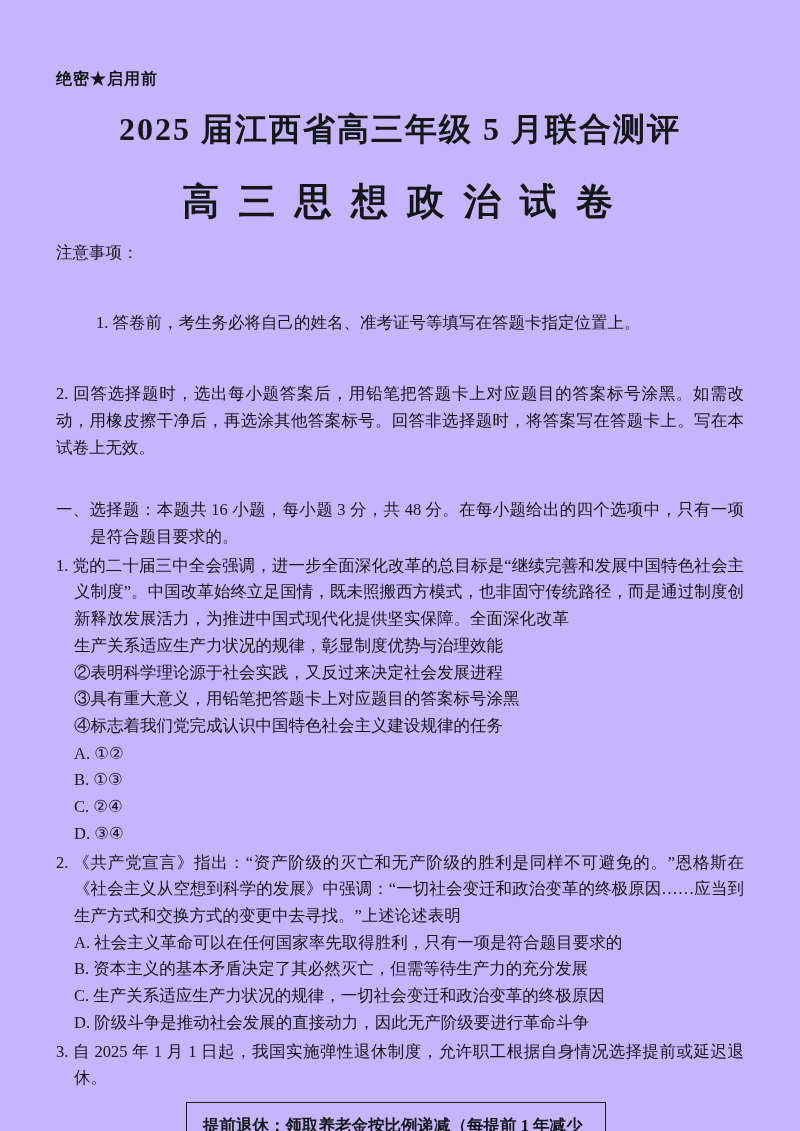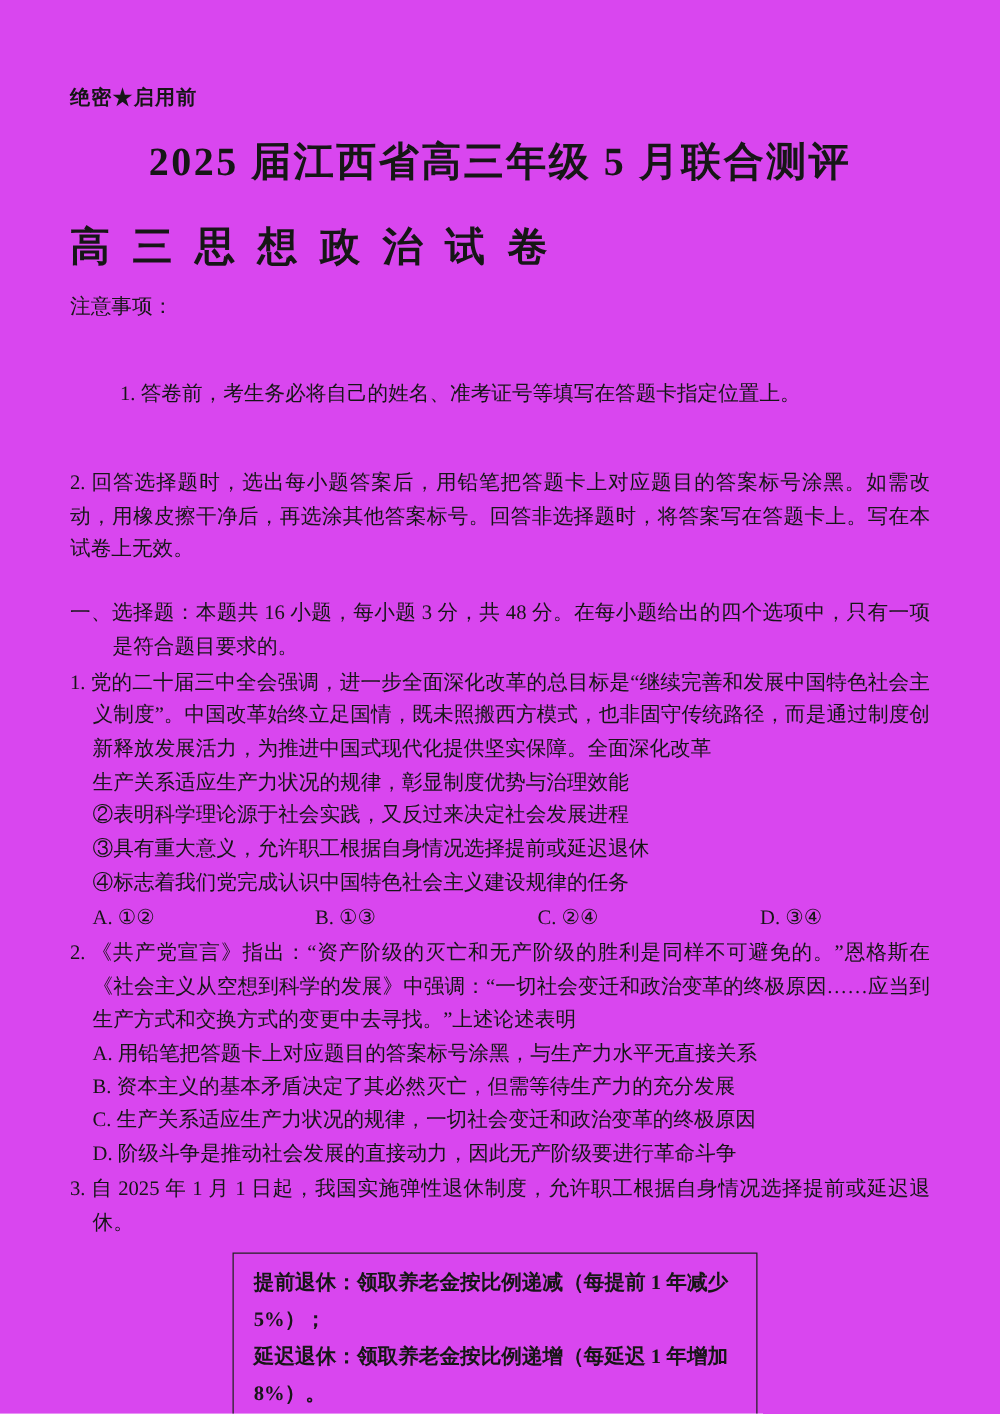--- a/index.html
+++ b/index.html
@@ -2,75 +2,76 @@
 <html><head>
 <meta charset="utf-8">
 <style>
   * { margin: 0; padding: 0; box-sizing: border-box; }
   html, body { background: #ffffff; }
   .page {
     position: relative;
     width: 800px;
     height: 1131px;
     margin: 0 auto;
-    background: #d946ef;
+    background: #c4b5fd;
     color: #161616;
     font-family: "Liberation Serif", "DejaVu Serif", serif;
     font-size: 16.5px;
     line-height: 1.62;
     padding: 66px 56px 0 56px;
     overflow: hidden;
   }
   .classification {
     font-weight: bold;
     font-size: 16px;
     letter-spacing: 1px;
   }
   .title {
     text-align: center;
     font-size: 32px;
     font-weight: bold;
     margin-top: 12px;
     letter-spacing: 2px;
   }
   .subtitle {
-    text-align: left;
-    font-size: 32px;
+    text-align: center;
+    font-size: 37px;
     font-weight: bold;
     margin-top: 16px;
     letter-spacing: 5px;
   }
   .exam-info {
     text-align: center;
     font-weight: bold;
     font-size: 17px;
     margin-top: 18px;
   }
   .notice { margin-top: 8px; }
   .notice-heading { }
   .notice-item { text-align: justify; margin-top: 44px; }
   .notice-item.indent1 { padding-left: 40px; }
   .section-heading {
-    margin-top: 24px;
+    margin-top: 36px;
     padding-left: 34px;
     text-indent: -34px;
     text-align: justify;
     font-family: Liberation Serif, serif;
   }
   .question { margin-top: 2px; }
   .stem {
     padding-left: 18px;
     text-indent: -18px;
     text-align: justify;
   }
   .statement { padding-left: 18px; }
   .options-row {
     display: flex;
     padding-left: 18px;
     margin: 1px 0 2px 0;
+    flex-direction: column;
   }
   .options-row .option { width: 178px; flex: 0 0 auto; }
   .option-line { padding-left: 18px; text-align: justify; }
   .policy-box {
     border: 1.6px solid #222222;
     width: 420px;
     margin: 10px 0 10px 130px;
     padding: 8px 16px;
     font-weight: bold;
     line-height: 1.8;
@@ -92,33 +93,33 @@
     <p class="notice-item indent1">1. 答卷前，考生务必将自己的姓名、准考证号等填写在答题卡指定位置上。</p>
     <p class="notice-item">2. 回答选择题时，选出每小题答案后，用铅笔把答题卡上对应题目的答案标号涂黑。如需改动，用橡皮擦干净后，再选涂其他答案标号。回答非选择题时，将答案写在答题卡上。写在本试卷上无效。</p>
   </div>
 
   <p class="section-heading">一、选择题：本题共 16 小题，每小题 3 分，共 48 分。在每小题给出的四个选项中，只有一项是符合题目要求的。</p>
 
   <div class="question">
     <p class="stem">1. 党的二十届三中全会强调，进一步全面深化改革的总目标是“继续完善和发展中国特色社会主义制度”。中国改革始终立足国情，既未照搬西方模式，也非固守传统路径，而是通过制度创新释放发展活力，为推进中国式现代化提供坚实保障。全面深化改革</p>
     <p class="statement">生产关系适应生产力状况的规律，彰显制度优势与治理效能</p>
     <p class="statement">②表明科学理论源于社会实践，又反过来决定社会发展进程</p>
-    <p class="statement">③具有重大意义，允许职工根据自身情况选择提前或延迟退休</p>
+    <p class="statement">③具有重大意义，用铅笔把答题卡上对应题目的答案标号涂黑</p>
     <p class="statement">④标志着我们党完成认识中国特色社会主义建设规律的任务</p>
     <div class="options-row">
       <span class="option">A. ①②</span>
       <span class="option">B. ①③</span>
       <span class="option">C. ②④</span>
       <span class="option">D. ③④</span>
     </div>
   </div>
 
   <div class="question">
     <p class="stem">2. 《共产党宣言》指出：“资产阶级的灭亡和无产阶级的胜利是同样不可避免的。”恩格斯在《社会主义从空想到科学的发展》中强调：“一切社会变迁和政治变革的终极原因……应当到生产方式和交换方式的变更中去寻找。”上述论述表明</p>
-    <p class="option-line">A. 用铅笔把答题卡上对应题目的答案标号涂黑，与生产力水平无直接关系</p>
+    <p class="option-line">A. 社会主义革命可以在任何国家率先取得胜利，只有一项是符合题目要求的</p>
     <p class="option-line">B. 资本主义的基本矛盾决定了其必然灭亡，但需等待生产力的充分发展</p>
     <p class="option-line">C. 生产关系适应生产力状况的规律，一切社会变迁和政治变革的终极原因</p>
     <p class="option-line">D. 阶级斗争是推动社会发展的直接动力，因此无产阶级要进行革命斗争</p>
   </div>
 
   <div class="question">
     <p class="stem">3. 自 2025 年 1 月 1 日起，我国实施弹性退休制度，允许职工根据自身情况选择提前或延迟退休。</p>
     <div class="policy-box">
       <p>提前退休：领取养老金按比例递减（每提前 1 年减少 5%）；</p>
       <p>延迟退休：领取养老金按比例递增（每延迟 1 年增加 8%）。</p>

